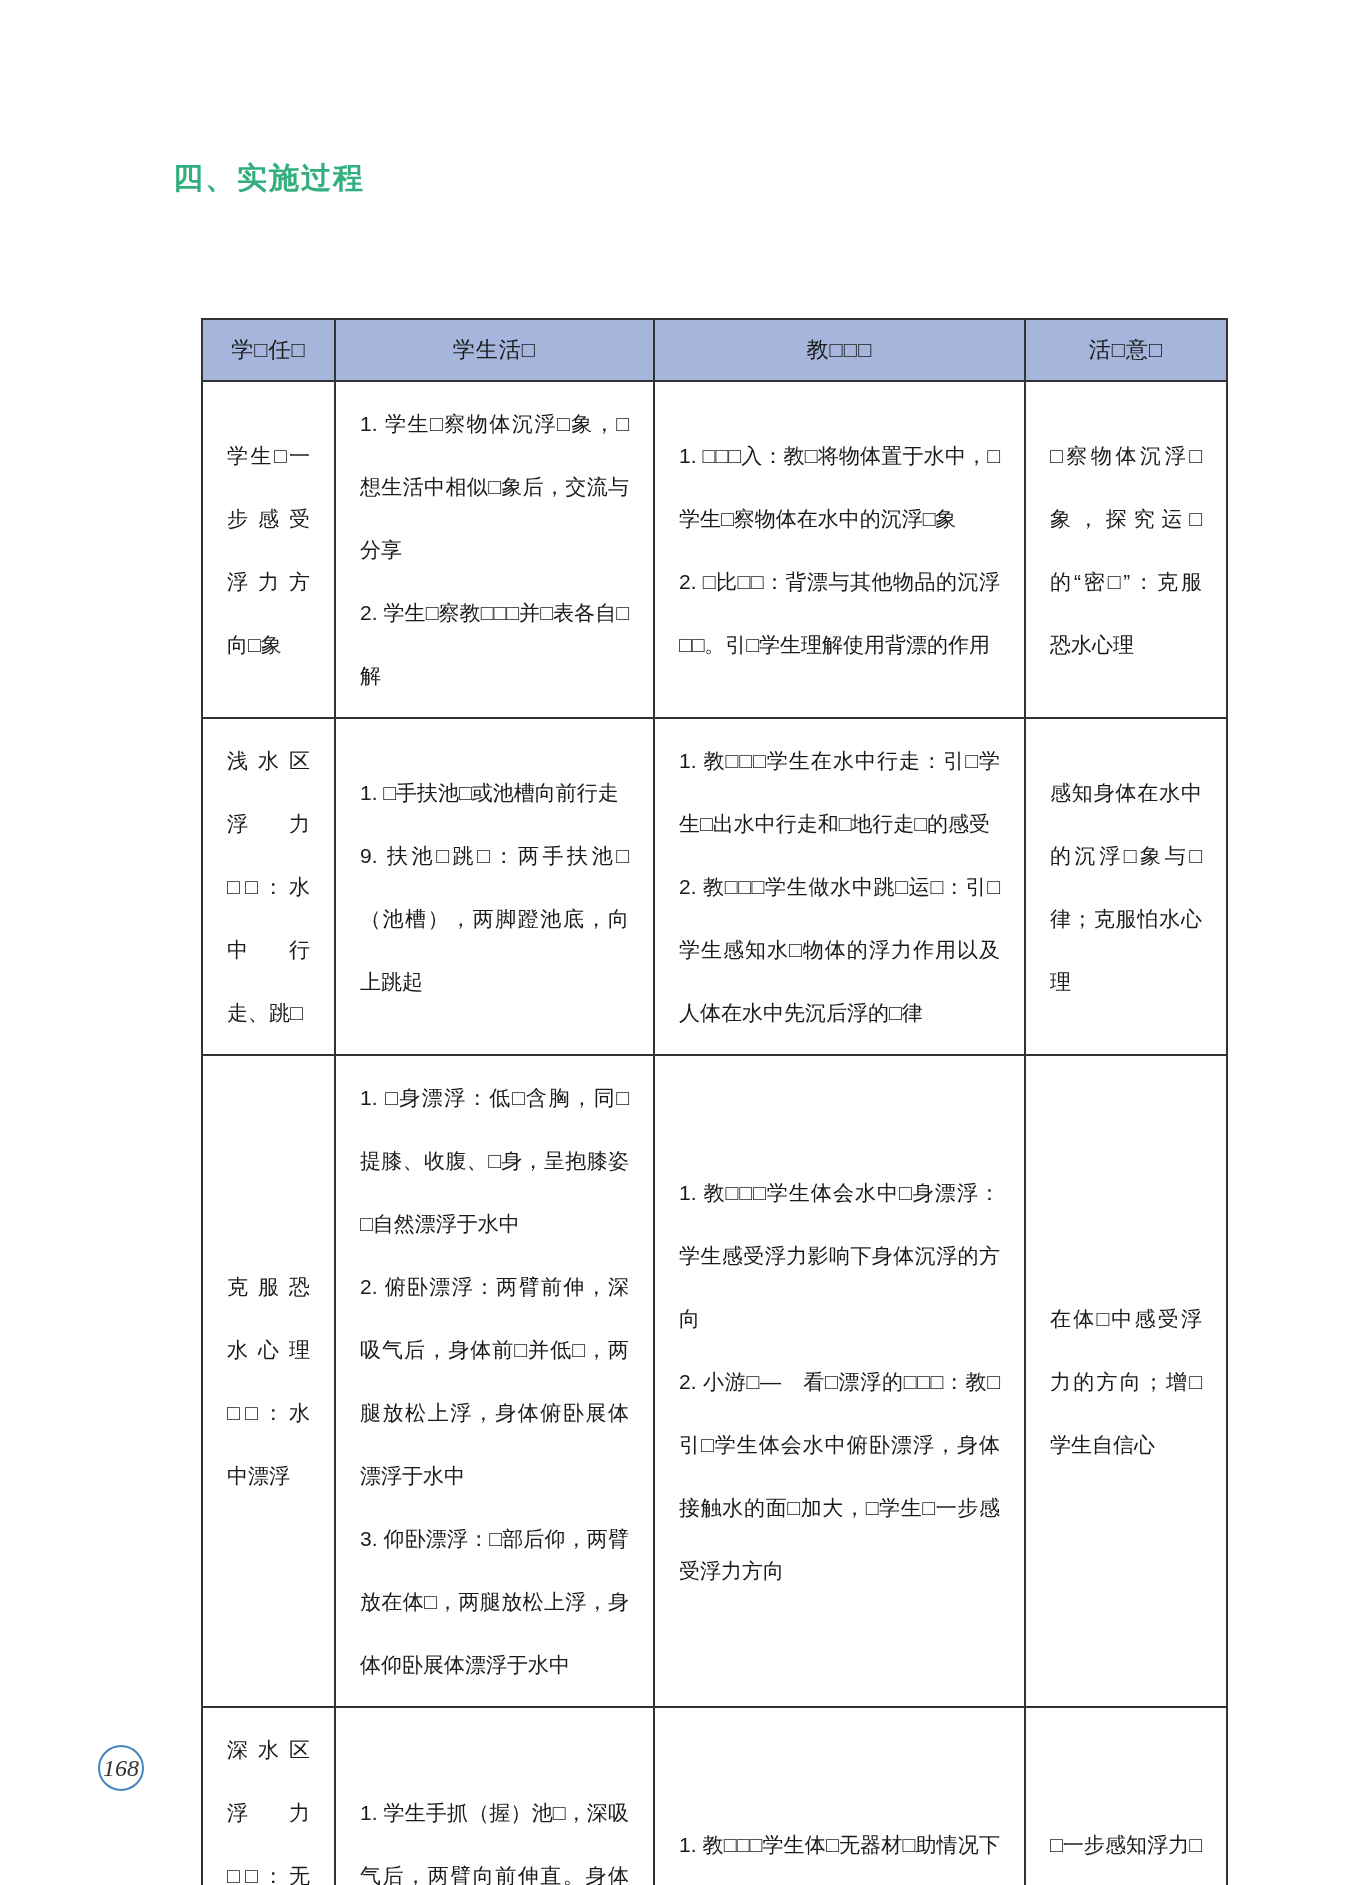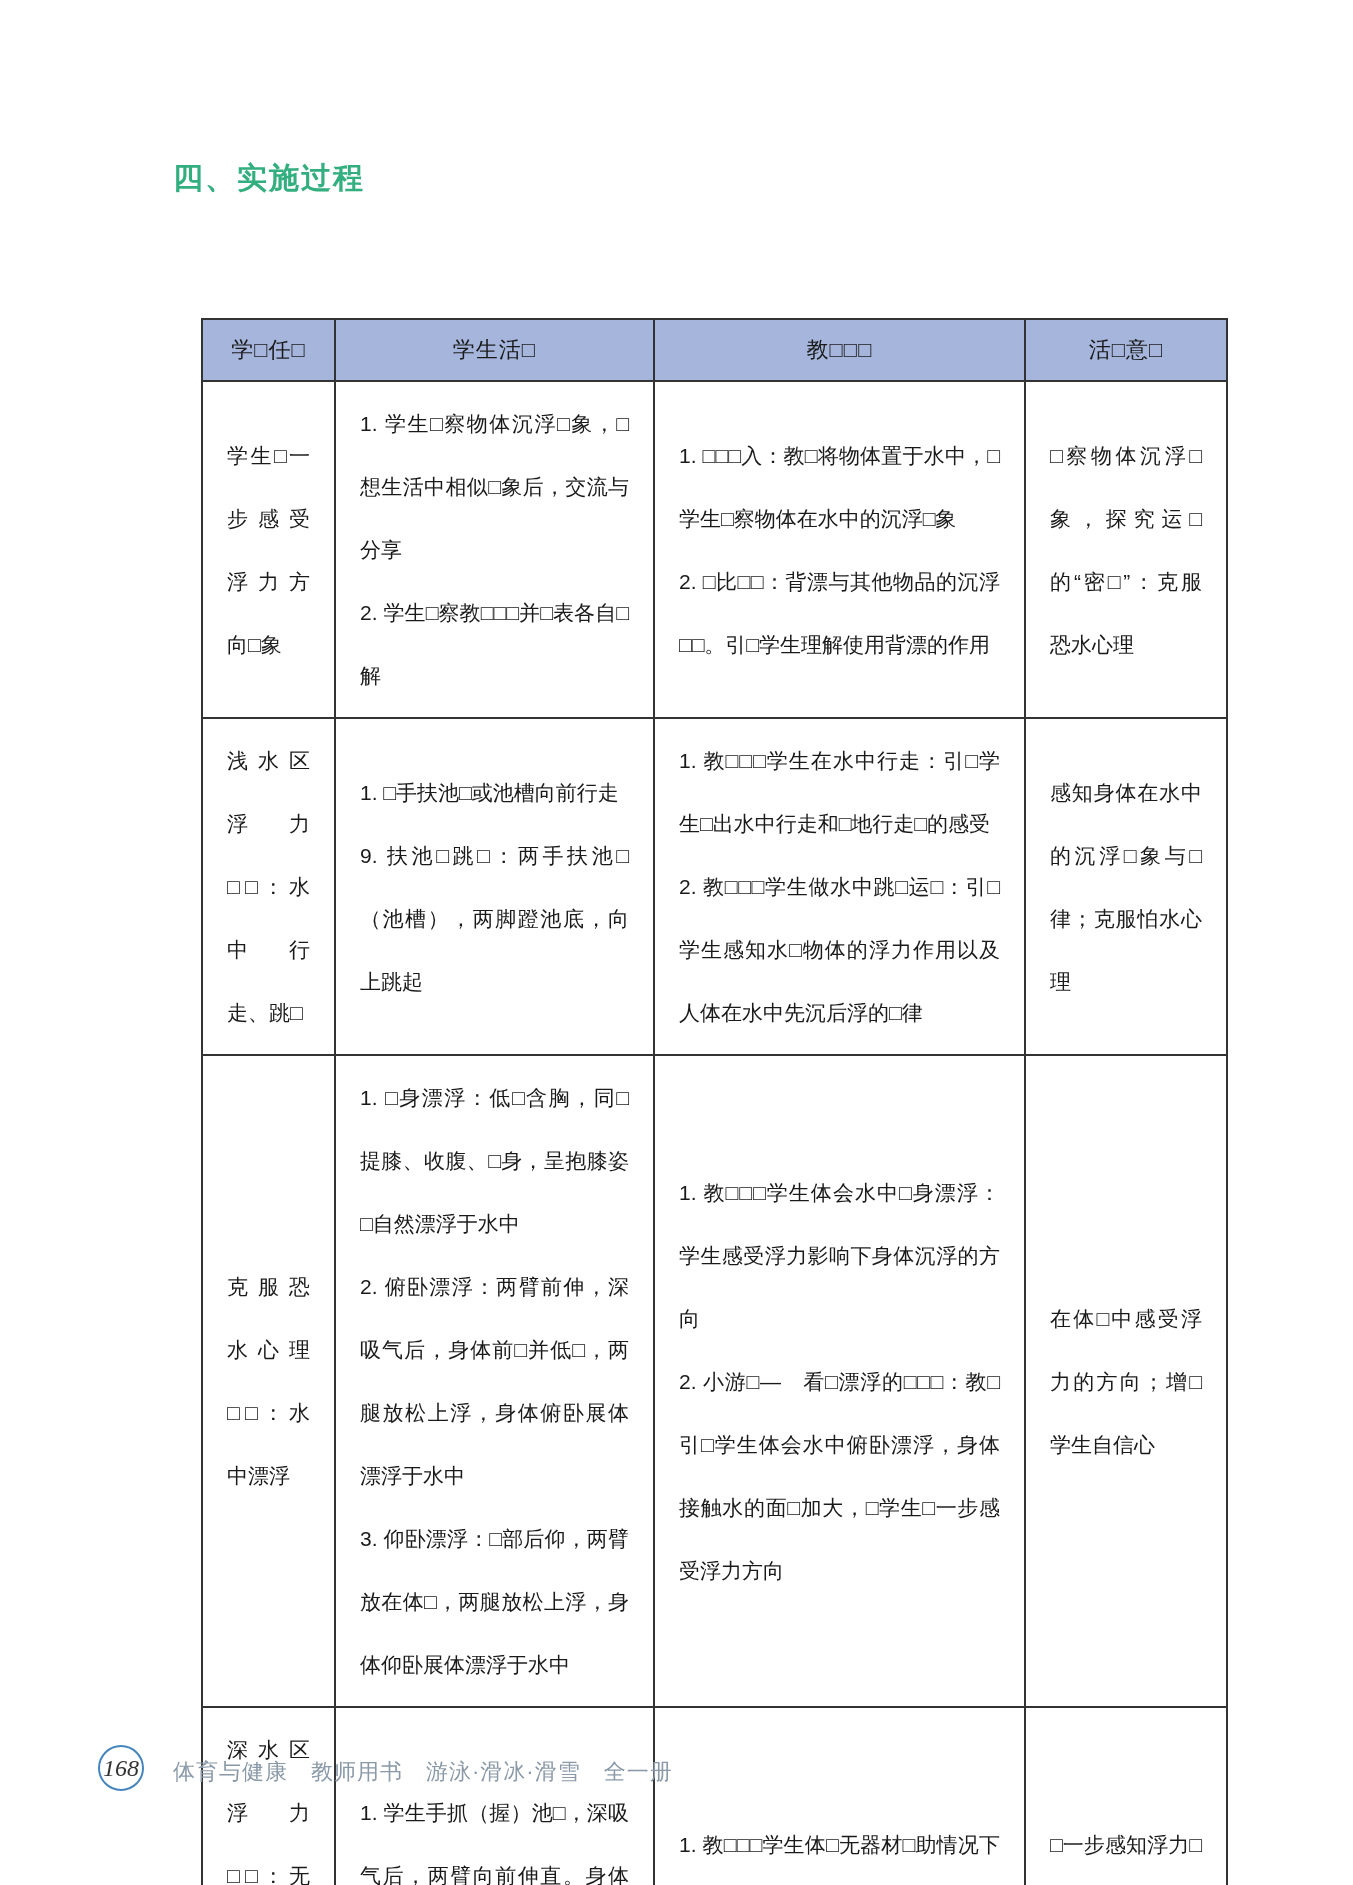--- a/index.html
+++ b/index.html
@@ -147,15 +147,14 @@
 2. 学生体□并分享漂浮感受</td>
         <td>1. 教□□□学生体□无器材□助情况下身体的沉浮□象
 2. □学生两人一□做无器材□助情况下的漂浮□□</td>
         <td>□一步感知浮力□象；使学生体□到无□助器材漂浮的成就感</td>
       </tr>
     </tbody>
   </table>
 
   <div class="page-number">168</div>
 
-  <div class="footer-text">体育与健康　教师用书　游泳·滑冰·滑雪　全一册</div>
 
 </div>
 
 </body></html>

